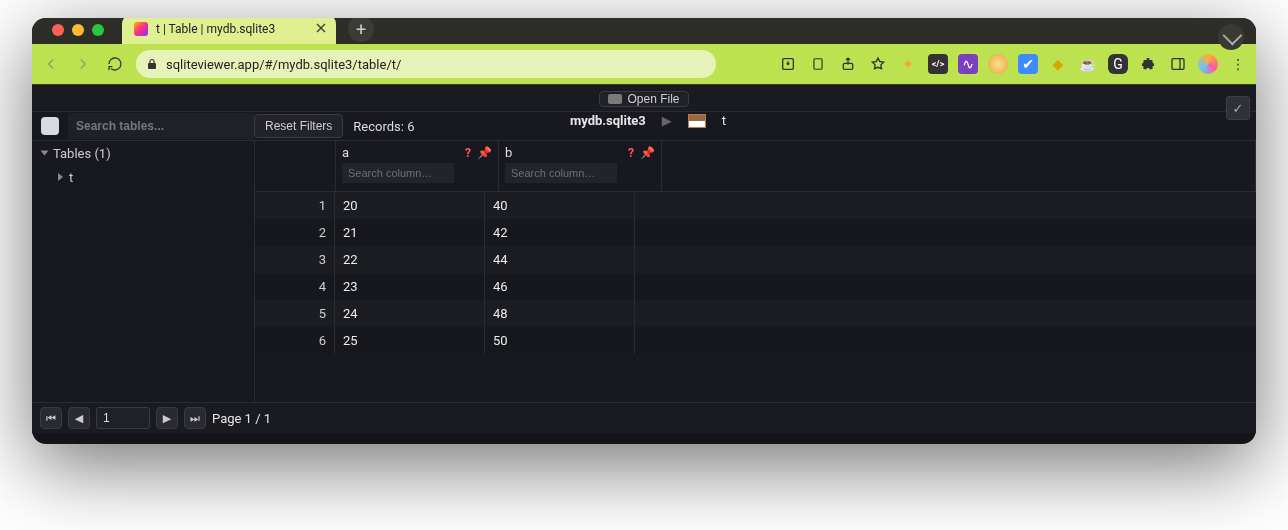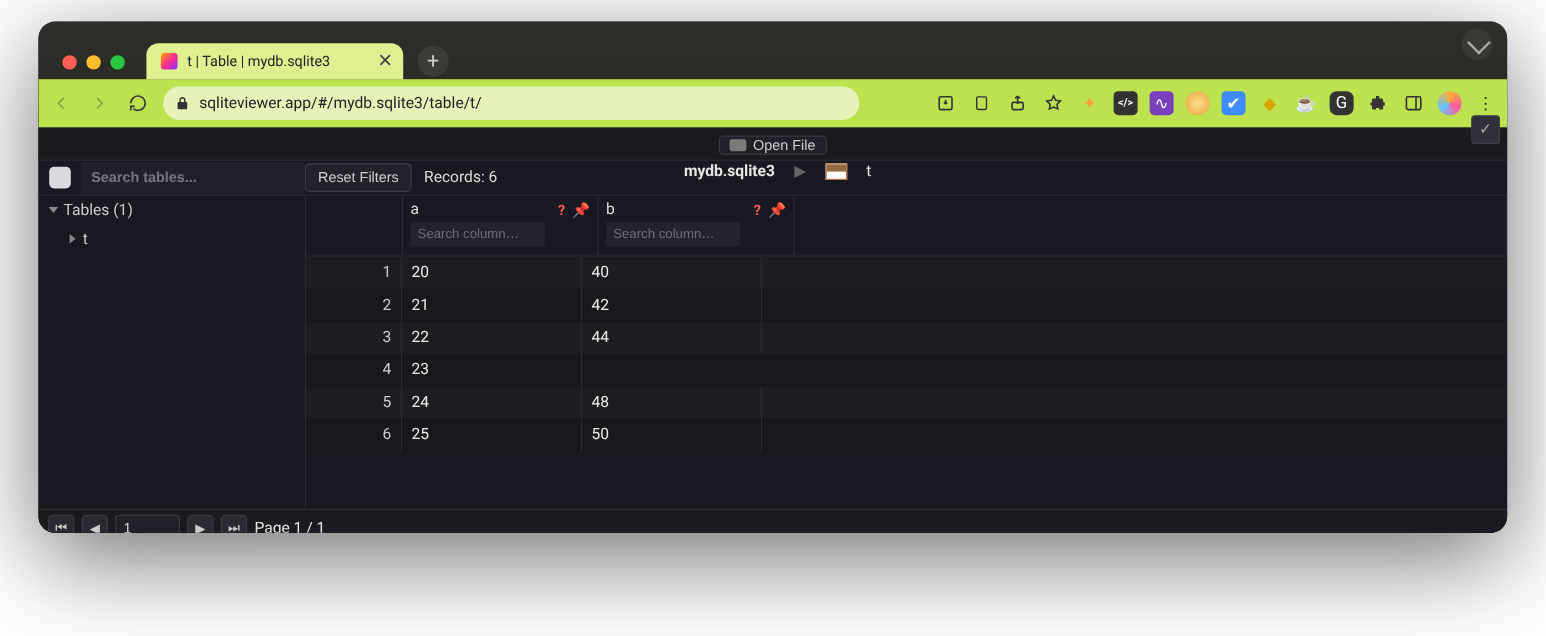--- a/index.html
+++ b/index.html
@@ -13,21 +13,21 @@
     --border:#2b2c32;
     --accent:#a054ff;
     --green:#bde24f;
     --tab:#dff091;
   }
   html,body{margin:0;padding:0;height:100%;background:transparent;font-family:-apple-system,BlinkMacSystemFont,"Segoe UI",Roboto,Arial,sans-serif;color:var(--text);}
   .frame-shadow{filter:drop-shadow(0 22px 40px rgba(0,0,0,.55));}
   .window{width:1224px;height:426px;margin:18px auto;border-radius:14px;background:var(--bg);overflow:hidden;position:relative;}
   
   .chrome-top{background:linear-gradient(#2e2f29,#272822);border-bottom:1px solid #3a3b34;}
-  .tabstrip{height:48px;display:flex;align-items:flex-end;padding-left:8px;gap:6px;position:relative;text-align:center;}
+  .tabstrip{height:26px;display:flex;align-items:flex-end;padding-left:8px;gap:6px;position:relative;text-align:center;}
   .dots{display:flex;gap:8px;align-items:center;padding:0 12px 8px 12px;}
   .dot{width:12px;height:12px;border-radius:50%;}
   .d-r{background:#ff5f57;} .d-y{background:#febc2e;} .d-g{background:#28c840;}
   .tab{background:var(--tab);height:30px;border-radius:10px 10px 0 0;display:flex;align-items:center;gap:8px;padding:0 32px 0 12px;color:#222;font-size:12px;position:relative;min-width:170px;}
   .tab .fav{width:14px;height:14px;background:linear-gradient(135deg,#ffb000,#ff2d8a,#8a2dff);border-radius:3px;}
   .tab .x{position:absolute;right:8px;top:7px;width:14px;height:14px;color:#444;}
   .newtab{width:26px;height:26px;border-radius:50%;background:#3b3c35;color:#ccc;display:flex;align-items:center;justify-content:center;font-size:18px;margin-left:6px;margin-bottom:2px;}
   .chrome-dd{position:absolute;right:12px;top:6px;width:26px;height:26px;border-radius:50%;background:#393a33;display:flex;align-items:center;justify-content:center;}
   .chev{width:12px;height:12px;border:solid #aaa;border-width:0 2px 2px 0;transform:rotate(45deg) translateY(-2px);}
   .addrbar{height:40px;background:var(--green);display:flex;align-items:center;gap:10px;padding:0 8px;}
@@ -273,20 +273,21 @@
               </div>
               <div class="row">
                 <div class="cell rnum">3</div>
                 <div class="cell dcell">22</div>
                 <div class="cell dcell">44</div>
                 <div class="cell" style="flex: 1 1 0%; border-right: none;"></div>
               </div>
               <div class="row">
                 <div class="cell rnum">4</div>
                 <div class="cell dcell">23</div>
+                <div class="cell dcell">46</div>
                 <div class="cell" style="flex: 1 1 0%; border-right: none;"></div>
               </div>
               <div class="row">
                 <div class="cell rnum">5</div>
                 <div class="cell dcell">24</div>
                 <div class="cell dcell">48</div>
                 <div class="cell" style="flex: 1 1 0%; border-right: none;"></div>
               </div>
               <div class="row">
                 <div class="cell rnum">6</div>

